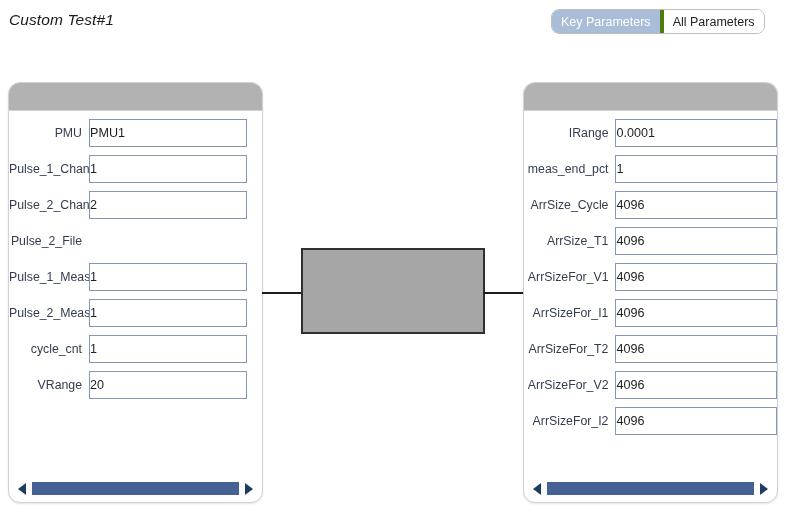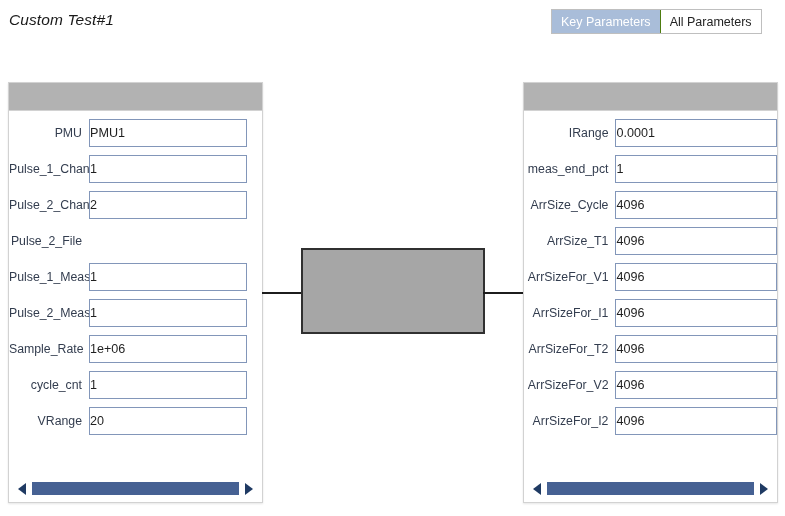--- a/index.html
+++ b/index.html
@@ -29,21 +29,21 @@
   }
 
   
   #param-toggle {
     position: absolute;
     left: 551px;
     top: 9px;
     height: 25px;
     display: flex;
     border: 1px solid #bfbfbf;
-    border-radius: 0;
+    border-radius: 8px;
     background: #ffffff;
     overflow: hidden;
     box-sizing: border-box;
   }
   .toggle-btn {
     display: flex;
     align-items: center;
     justify-content: center;
     padding: 0 9px;
     font-size: 12.5px;
@@ -52,31 +52,31 @@
     cursor: pointer;
     user-select: none;
     white-space: nowrap;
     box-sizing: border-box;
   }
   .toggle-btn.selected {
     background: #a9bdd9;
     color: #ffffff;
   }
   .toggle-btn + .toggle-btn {
-    border-left: 1px solid #4d7c0f;
+    border-left: 4px solid #4d7c0f;
   }
 
   
   .panel {
     position: absolute;
     top: 82px;
     width: 255px;
     height: 421px;
     border: 1px solid #d2d2d2;
-    border-radius: 0;
+    border-radius: 12px;
     background: #ffffff;
     box-sizing: border-box;
     box-shadow: 0 1px 2px rgba(0,0,0,0.10);
     overflow: hidden;
   }
   #panel-left  { left: 8px; }
   #panel-right { left: 523px; }
 
   .panel-header {
     height: 27px;
@@ -235,24 +235,20 @@
       <div class="field-row">
         <div class="field-label">Pulse_2_File</div>
       </div>
       <div class="field-row">
         <div class="field-label">Pulse_1_Meas</div>
         <div class="field-input">1</div>
       </div>
       <div class="field-row">
         <div class="field-label">Pulse_2_Meas</div>
         <div class="field-input">1</div>
-      </div>
-      <div class="field-row">
-        <div class="field-label">Sample_Rate</div>
-        <div class="field-input">1e+06</div>
       </div>
       <div class="field-row">
         <div class="field-label">cycle_cnt</div>
         <div class="field-input">1</div>
       </div>
       <div class="field-row">
         <div class="field-label">VRange</div>
         <div class="field-input">20</div>
       </div>
     </div>

